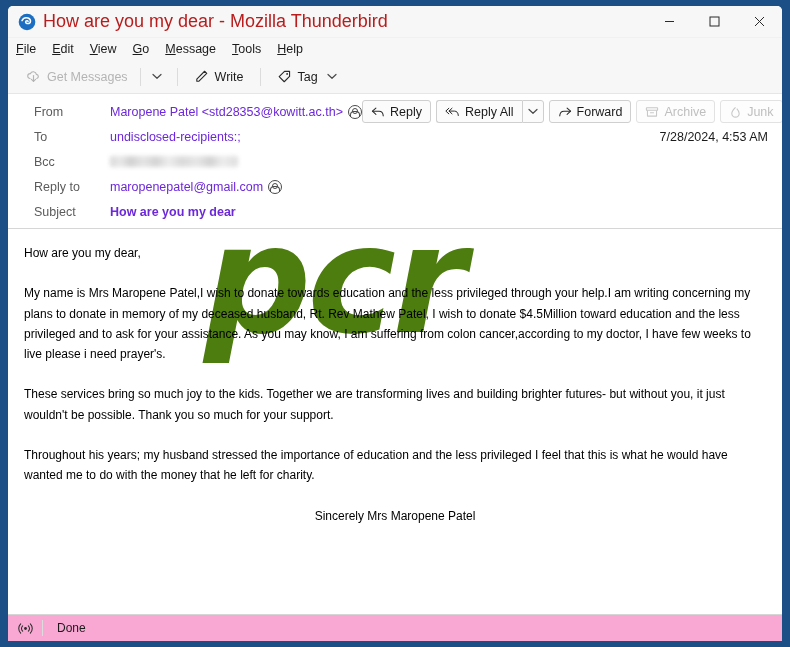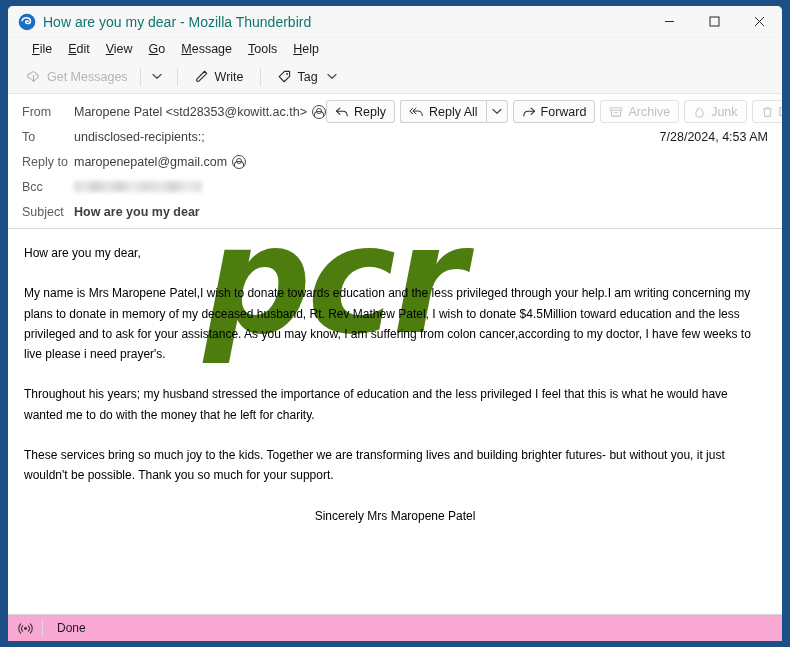--- a/index.html
+++ b/index.html
@@ -26,40 +26,40 @@
     height: 32px;
     background: #f7f7f7;
     display: flex;
     align-items: center;
     flex: none;
     border-bottom: 1px solid #f1f1f1;
   }
   .tb-logo { width: 18px; height: 18px; margin-left: 10px; flex: none; }
   .tb-title {
     margin-left: 7px;
-    font-size: 14px;
-    color: #0f766e;
+    font-size: 18px;
+    color: #b91c1c;
     white-space: nowrap;
     overflow: hidden;
   }
   .winbtns { margin-left: auto; display: flex; height: 32px; }
   .winbtn {
     width: 45px; height: 32px;
     display: flex; align-items: center; justify-content: center;
     color: #2b2b2b;
   }
   .winbtn svg { display: block; }
 
   
   .menubar {
     height: 22px;
     background: #f7f7f7;
     display: flex;
     align-items: flex-end;
-    padding-left: 16px;
+    padding-left: 0;
     flex: none;
     font-size: 12.5px;
     color: #1b1b1b;
   }
   .menu-item { padding: 0 8px; line-height: 22px; white-space: nowrap; }
   .menu-item u { text-decoration: underline; }
 
   
   .toolbar {
     height: 34px;
@@ -87,30 +87,31 @@
   .headerpane {
     background: #ffffff;
     border-bottom: 1px solid #d6d6d6;
     padding: 5px 0 4px 0;
     flex: none;
   }
   .hrow {
     display: flex;
     align-items: center;
     min-height: 25px;
-    padding: 0 10px 0 14px;
+    padding: 0 10px 0 26px;
   }
   .hlabel {
     width: 52px; flex: none;
     font-size: 12.5px; color: #5b5b5b;
   }
   .hvalue {
-    font-size: 12.5px; color: #404040;
+    font-size: 12.5px; color: #6d28d9;
     display: flex; align-items: center; gap: 5px;
     white-space: nowrap;
+    margin-left: 24px;
   }
   .hvalue.bold { font-weight: bold; }
   .contact-icon {
     width: 14px; height: 14px; flex: none;
     border: 1.3px solid #4a4a4a; border-radius: 50%;
     position: relative;
   }
   .contact-icon::before {
     content: ""; position: absolute;
     left: 50%; top: 2.2px; transform: translateX(-50%);
@@ -350,51 +351,51 @@
       </div>
     </div>
 
     <div class="hrow">
       <div class="hlabel">To</div>
       <div class="hvalue">undisclosed-recipients:;</div>
       <div class="hdate">7/28/2024, 4:53 AM</div>
     </div>
 
     <div class="hrow">
+      <div class="hlabel">Bcc</div>
+      <div class="hvalue">
+        <span class="redacted"></span>
+      </div>
+    </div>
+
+    <div class="hrow">
       <div class="hlabel">Reply to</div>
       <div class="hvalue">
         <span>maropenepatel@gmail.com</span>
         <span class="contact-icon"></span>
       </div>
     </div>
 
     <div class="hrow">
-      <div class="hlabel">Bcc</div>
-      <div class="hvalue">
-        <span class="redacted"></span>
-      </div>
-    </div>
-
-    <div class="hrow">
       <div class="hlabel">Subject</div>
       <div class="hvalue bold">How are you my dear</div>
     </div>
 
   </div>
 
   <div class="bodywrap">
     <div class="watermark">
       <div class="wm-text wm-top">pcr</div>
 
     </div>
     <div class="msgbody">
       <p>How are you my dear,</p>
       <p>My name is Mrs Maropene Patel,I wish to donate towards education and the  less privileged through your help.I am writing concerning my plans to  donate in memory of my deceased husband, Rt. Rev Mathew Patel, I wish to donate $4.5Million toward education and the less privileged and to ask for your assistance. As you may know, I am suffering  from colon cancer,according to my doctor, I have few weeks to live please i  need prayer's.</p>
+      <p>These services bring so much joy to the kids. Together we are transforming  lives and building brighter futures- but without you, it just wouldn't be  possible. Thank you so much for your support.</p>
       <p>Throughout his years; my husband stressed the importance of education and  the less privileged I feel that this is what he would have wanted me to do  with the money that he left for charity.</p>
-      <p>These services bring so much joy to the kids. Together we are transforming  lives and building brighter futures- but without you, it just wouldn't be  possible. Thank you so much for your support.</p>
       <p class="last">Sincerely Mrs Maropene Patel</p>
     </div>
   </div>
 
   <div class="statusbar">
     <div class="status-icon">
       <svg width="17" height="13" viewBox="0 0 18 13" fill="none" stroke="#2b2b2b" stroke-width="1.1">
         <circle cx="9" cy="6.5" r="1.5" fill="#2b2b2b" stroke="none"></circle>
         <path d="M6 3.6a4 4 0 0 0 0 5.8" stroke-linecap="round"></path>
         <path d="M12 3.6a4 4 0 0 1 0 5.8" stroke-linecap="round"></path>

